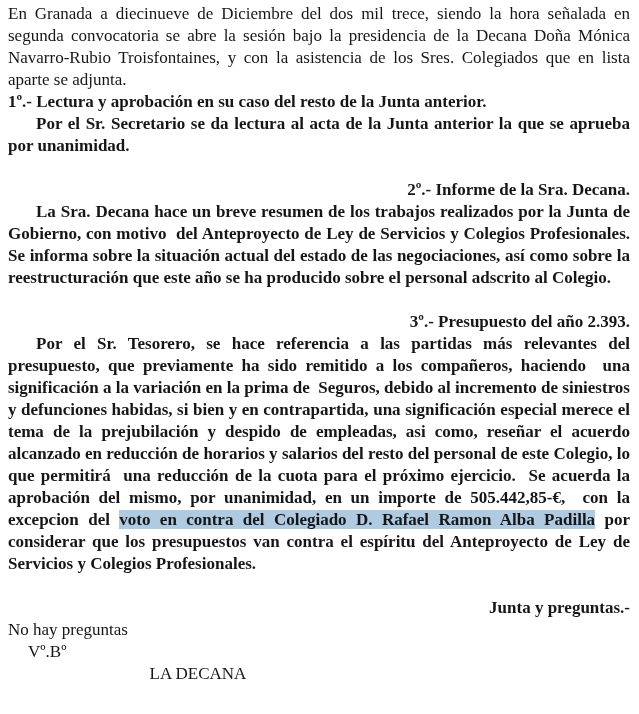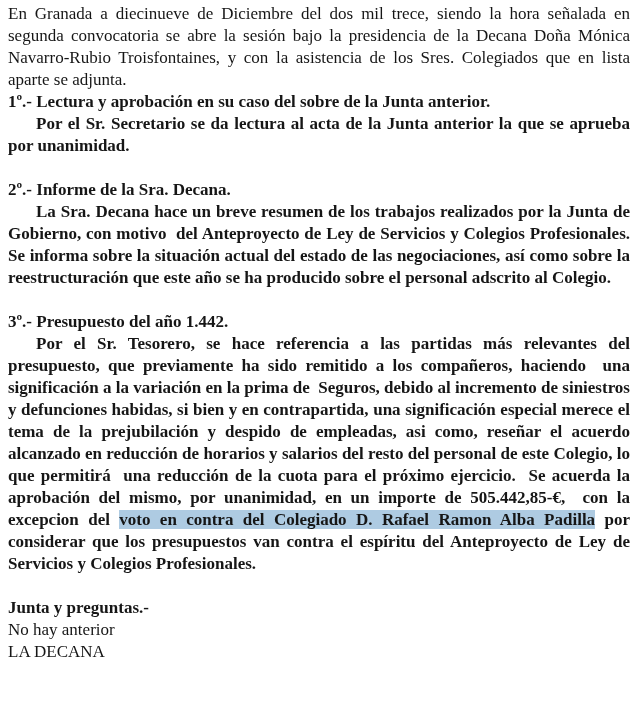--- a/index.html
+++ b/index.html
@@ -32,60 +32,62 @@
     font-weight: bold;
   }
   .heading {
     font-weight: bold;
     text-align: left;
     white-space: pre-wrap;
     margin: 0;
   }
   .gap-before {
     margin-top: 22px;
+    text-align: right;
   }
   .highlight {
     background-color: #aecbe2;
   }
   .plain-line {
     text-align: left;
     white-space: pre-wrap;
     margin: 0;
   }
   .vobo {
     padding-left: 20px;
   }
   .signature-row {
     display: flex;
-    text-align: left;
+    text-align: center;
   }
   .signature-left {
     width: 380px;
     flex: 0 0 auto;
   }
   .signature-right {
     flex: 0 0 auto;
   }
 </style>
 </head>
 <body>
 
 <div class="page">
 
   <p class="intro">En Granada a diecinueve de Diciembre del dos mil trece, siendo la hora señalada en segunda convocatoria se abre la sesión bajo la presidencia de la Decana Doña Mónica Navarro-Rubio Troisfontaines, y con la asistencia de los Sres. Colegiados que en lista aparte se adjunta.</p>
 
-  <p class="heading">1º.- Lectura y aprobación en su caso del sobre de la Junta anterior.</p>
+  <p class="heading">1º.- Lectura y aprobación en su caso del resto de la Junta anterior.</p>
   <p class="body-para">Por el Sr. Secretario se da lectura al acta de la Junta anterior la que se aprueba por unanimidad.</p>
 
   <p class="heading gap-before">2º.- Informe de la Sra. Decana.</p>
   <p class="body-para">La Sra. Decana hace un breve resumen de los trabajos realizados por la Junta de Gobierno, con motivo  del Anteproyecto de Ley de Servicios y Colegios Profesionales. Se informa sobre la situación actual del estado de las negociaciones, así como sobre la reestructuración que este año se ha producido sobre el personal adscrito al Colegio.</p>
 
-  <p class="heading gap-before">3º.- Presupuesto del año 1.442.</p>
+  <p class="heading gap-before">3º.- Presupuesto del año 2.393.</p>
   <p class="body-para"><span>Por el Sr. Tesorero, se hace referencia a las partidas más relevantes del presupuesto, que previamente ha sido remitido a los compañeros, haciendo  una significación a la variación en la prima de  Seguros, debido al incremento de siniestros y defunciones habidas, si bien y en contrapartida, una significación especial merece el tema de la prejubilación y despido de empleadas, asi como, reseñar el acuerdo alcanzado en reducción de horarios y salarios del resto del personal de este Colegio, lo que permitirá  una reducción de la cuota para el próximo ejercicio.  Se acuerda la aprobación del mismo, por unanimidad, en un importe de 505.442,85-€,  con la excepcion del </span><span class="highlight" style="background-color: rgb(174, 203, 226);">voto en contra del Colegiado D. Rafael Ramon Alba Padilla</span><span> por considerar que los presupuestos van contra el espíritu del Anteproyecto de Ley de Servicios y Colegios Profesionales.</span></p>
 
   <p class="heading gap-before">Junta y preguntas.-</p>
-  <p class="plain-line">No hay anterior</p>
+  <p class="plain-line">No hay preguntas</p>
+  <p class="plain-line vobo">Vº.Bº</p>
 
   <div class="signature-row">
     <span class="signature-left">LA DECANA</span>
   </div>
 
 </div>
 
 </body></html>

